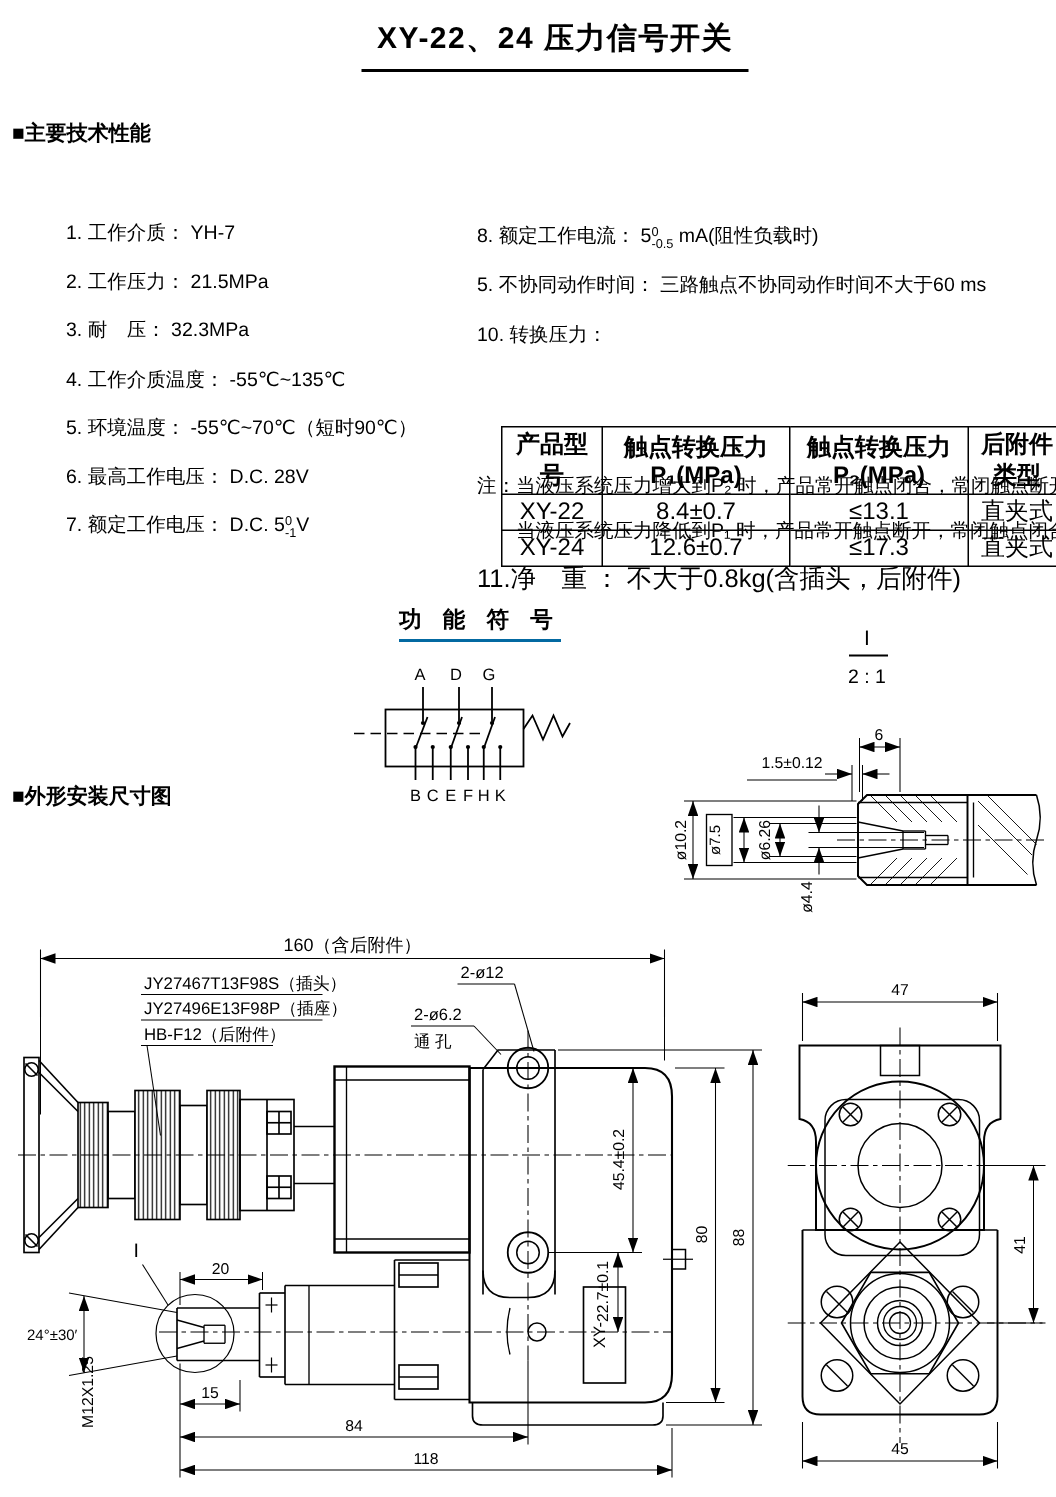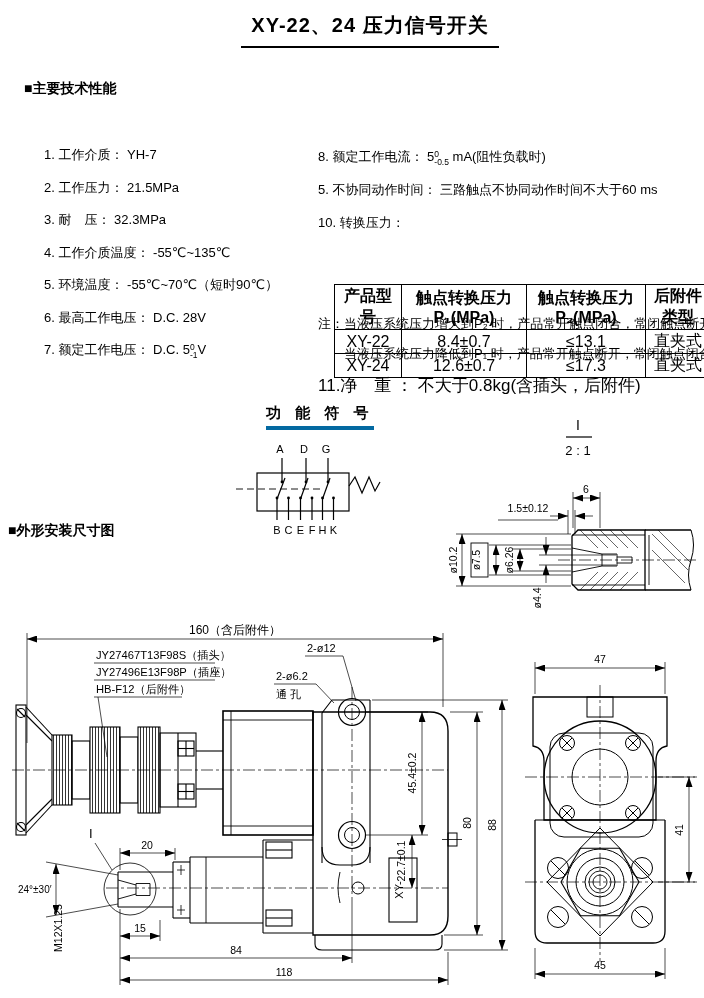--- a/index.html
+++ b/index.html
@@ -2,24 +2,24 @@
 <html><head>
 <meta charset="utf-8">
 <style>
   html,body{margin:0;padding:0;background:#fff;}
   .page{position:relative;width:704px;height:998px;background:#fff;color:#000;
         font-family:"Liberation Sans","DejaVu Sans",sans-serif;overflow:hidden;padding-left:36px;}
   .title{position:absolute;top:12px;left:0;width:100%;text-align:center;
          font-size:20px;font-weight:bold;letter-spacing:1px;}
   .title span{display:inline-block;padding:0 10px 7px 10px;border-bottom:2px solid #000;}
   .h-sec{position:absolute;font-size:14px;font-weight:bold;}
-  .h-specs{left:24px;top:80px;text-align:right;}
+  .h-specs{left:8px;top:80px;text-align:right;}
   .h-outline{left:8px;top:522px;text-align:right;}
   .h-symbol{position:absolute;left:266px;top:404px;font-size:15px;font-weight:bold;
-            letter-spacing:5px;border-bottom:4px solid #0369a1;padding-bottom:3px;}
+            letter-spacing:5px;border-bottom:2px solid #0369a1;padding-bottom:3px;}
   .specs-left{position:absolute;left:44px;top:146px;font-size:13px;}
   .specs-left .it{height:32.5px;white-space:nowrap;}
   .specs-right{position:absolute;left:318px;top:148px;font-size:13px;width:386px;}
   .sr-it{position:absolute;left:0;white-space:nowrap;}
   .it9{top:33px;} .it10{top:66px;}
   .tolbox{display:inline-block;vertical-align:-4px;line-height:1;font-size:8.5px;text-align:left;}
   .tolbox span{display:block;}
   table.spec{position:absolute;left:334px;top:238px;border-collapse:collapse;font-size:16px;margin-top:46px;}
   table.spec th,table.spec td{border:1px solid #000;text-align:center;padding:1px 3px;height:19px;}
   table.spec th{font-weight:bold;}

